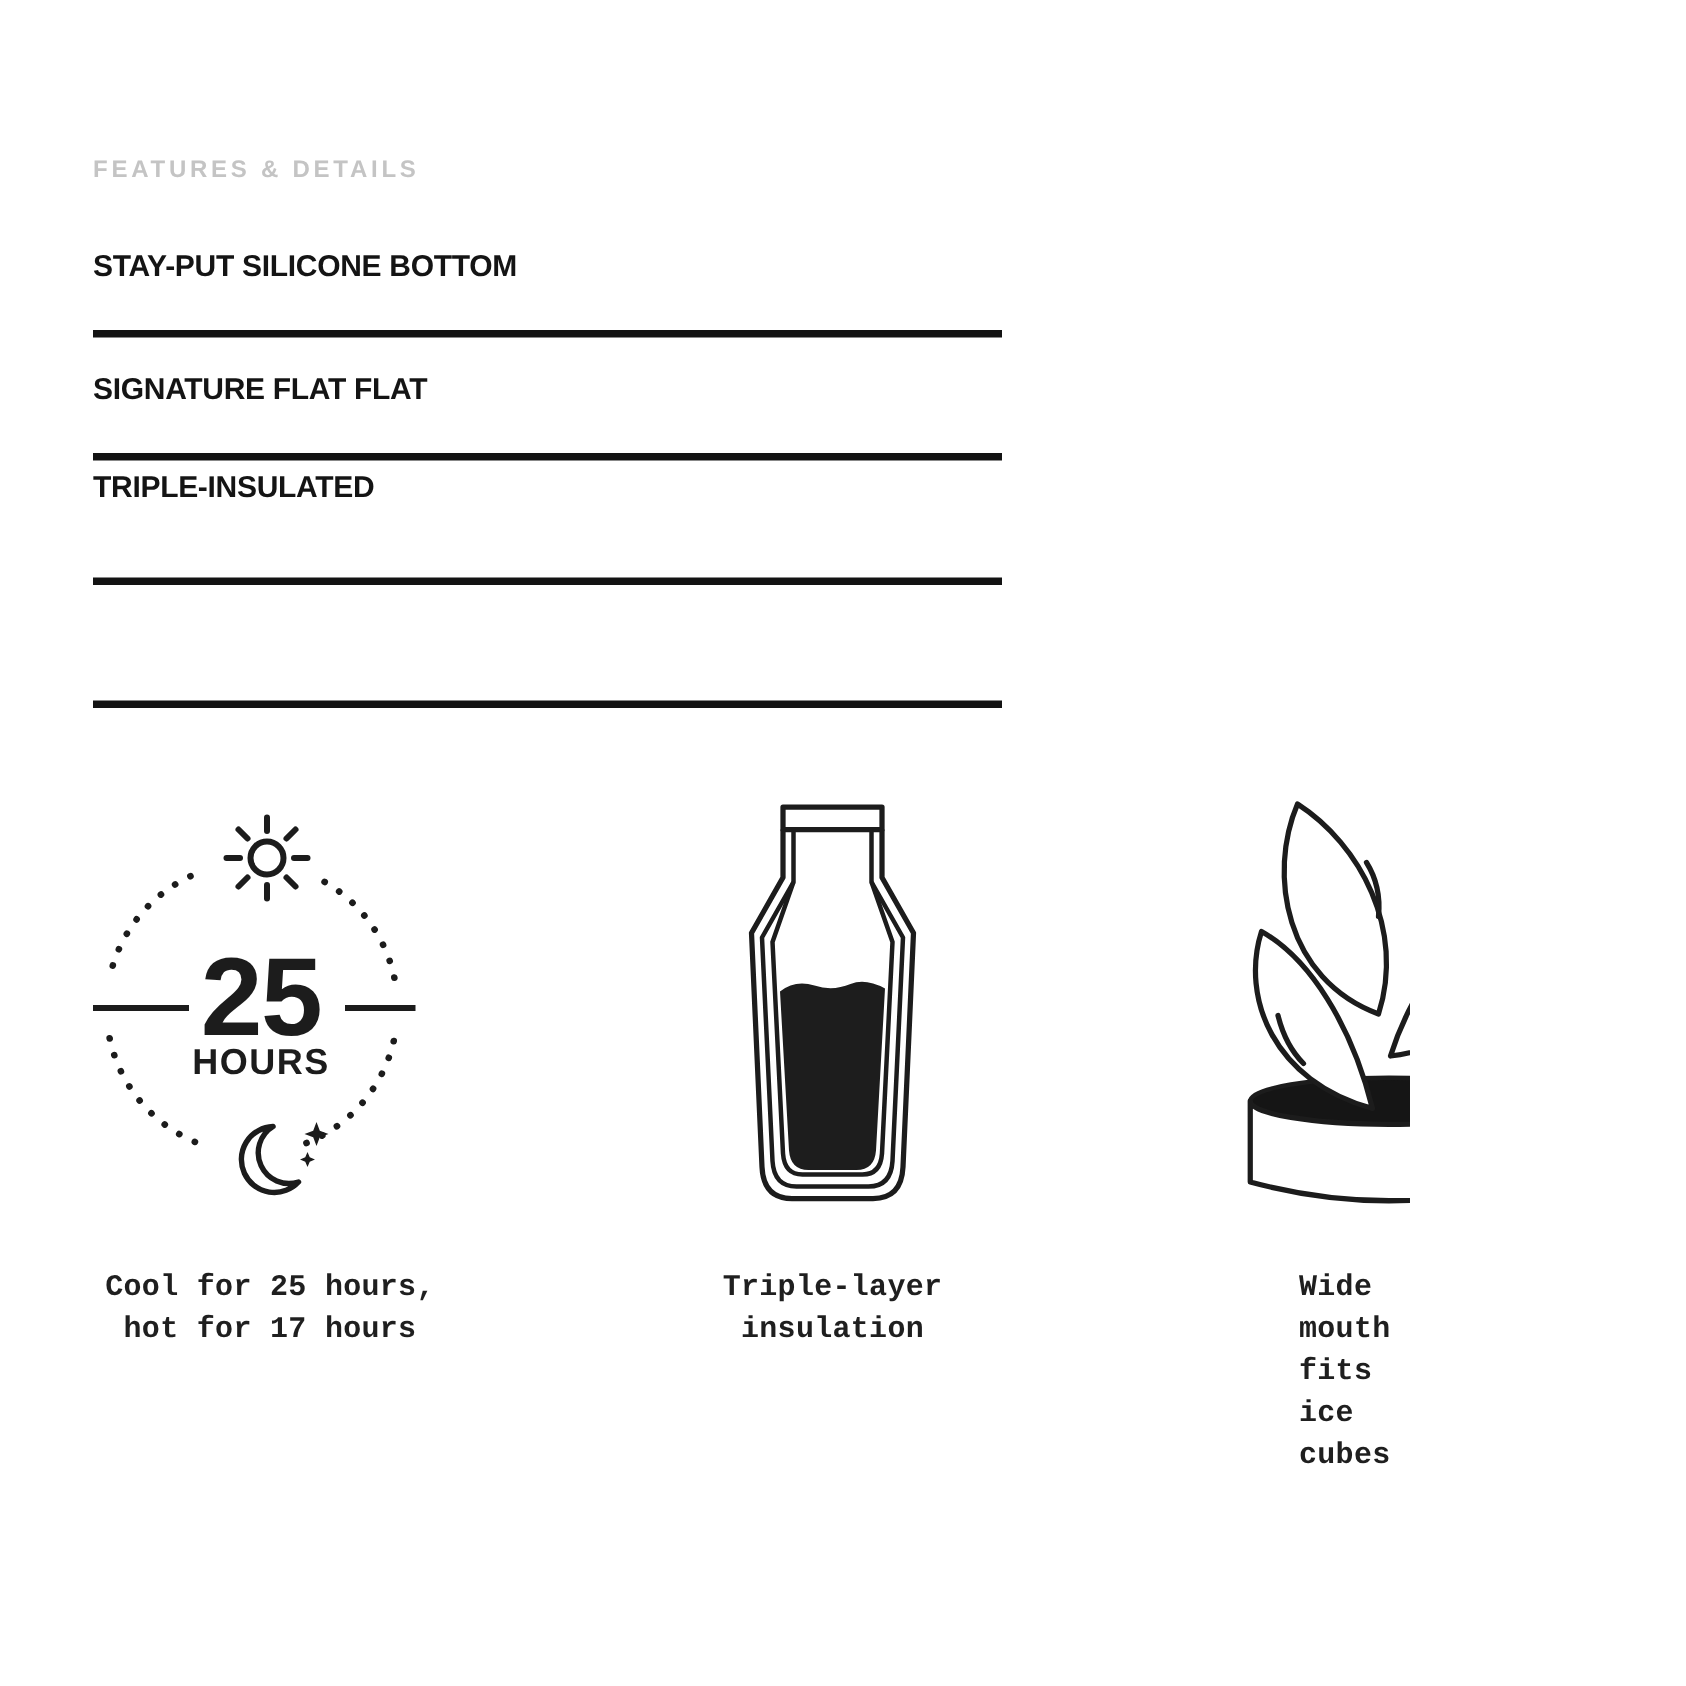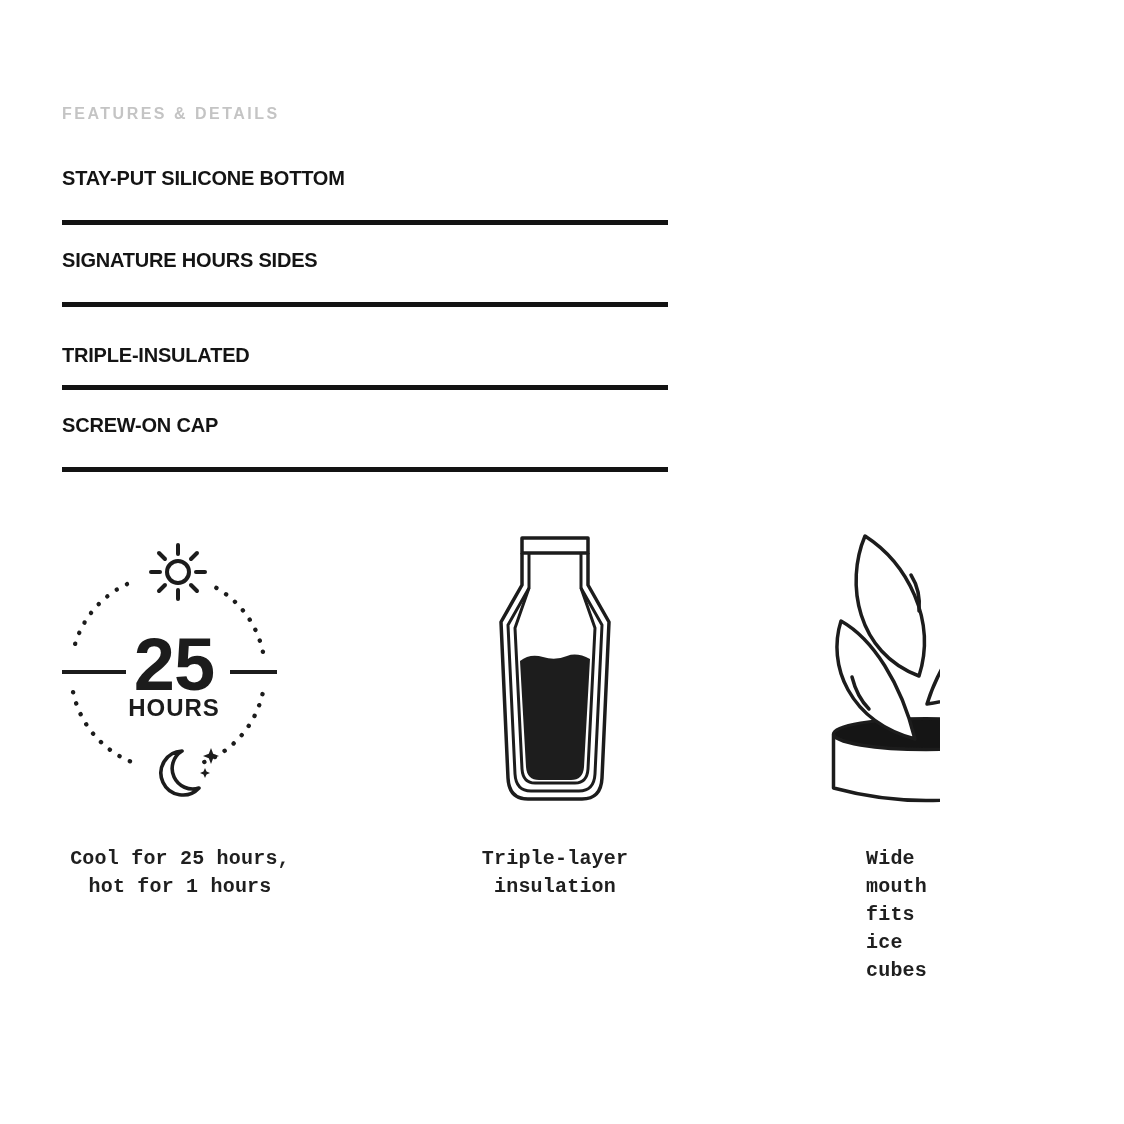--- a/index.html
+++ b/index.html
@@ -13,21 +13,21 @@
   }
   .feature-heading{
     position:absolute;left:62px;margin:0;font-size:20px;font-weight:bold;
     letter-spacing:-0.2px;color:#141414;line-height:40px;white-space:nowrap;
   }
   .feature-divider{
     position:absolute;left:62px;width:606px;height:5px;background:#131313;border:none;margin:0;
   }
   .h1{top:158px}.r1{top:220px}
   .h2{top:240px}.r2{top:302px}
-  .h3{top:335px}.r3{top:385px}
+  .h3{top:305px}.r3{top:385px}
   .h4{top:405px}.r4{top:467px}
   .benefit-icon{position:absolute;}
   .icon-hours{left:58px;top:530px;}
   .icon-bottle{left:497px;top:534px;}
   .icon-mouth{left:825px;top:525px;}
   .caption{
     position:absolute;top:845px;font-size:20px;font-weight:bold;color:#1f1f1f;
     line-height:28px;letter-spacing:0.2px;font-family:Liberation Mono, monospace;
   }
   .cap-1{left:20px;width:320px;text-align:center;}
@@ -38,27 +38,26 @@
 </head>
 <body>
 
 <div id="canvas">
 
   <div class="eyebrow">FEATURES &amp; DETAILS</div>
 
   <h2 class="feature-heading h1">STAY-PUT SILICONE BOTTOM</h2>
   <div class="feature-divider r1"></div>
 
-  <h2 class="feature-heading h2">SIGNATURE HOURS SIDES</h2>
+  <h2 class="feature-heading h2">SIGNATURE FLAT FLAT</h2>
   <div class="feature-divider r2"></div>
 
   <h2 class="feature-heading h3">TRIPLE-INSULATED</h2>
   <div class="feature-divider r3"></div>
 
-  <h2 class="feature-heading h4">SCREW-ON CAP</h2>
   <div class="feature-divider r4"></div>
 
   <svg class="benefit-icon icon-hours" width="220" height="280" viewBox="0 0 220 280" fill="none">
     <g stroke="#1c1c1c" stroke-width="4.4" stroke-linecap="round">
       <path d="M204.9,121.8 A97,97 0 0 0 151,54.1" stroke-dasharray="0.1 11.5"></path>
       <path d="M69,54.1 A97,97 0 0 0 15.1,121.8" stroke-dasharray="0.1 11.5"></path>
       <path d="M15.1,162.2 A97,97 0 0 0 73.7,232" stroke-dasharray="0.1 11.5"></path>
       <path d="M146.3,232 A97,97 0 0 0 204.9,162.2" stroke-dasharray="0.1 11.5"></path>
     </g>
     <g stroke="#1c1c1c" stroke-width="4" stroke-linecap="round">
@@ -101,21 +100,21 @@
       <path d="M 16,96 C 2,140 24,196 90,214 C 76,158 48,114 16,96 Z" fill="#ffffff"></path>
       <path d="M 27,152 Q 32,172 44,184"></path>
       <path d="M 193,68 C 201,120 162,172 102,179 C 118,128 152,90 193,68 Z" fill="#ffffff"></path>
       <path d="M 178,102 Q 183,124 172,141"></path>
     </g>
     <path d="M 8.5,209 A 92.5,15.5 0 0 0 193.5,209 L 193.5,263 Q 101,288 8.5,263 Z" fill="#ffffff" stroke="#1c1c1c" stroke-width="3.5" stroke-linejoin="round"></path>
   </svg>
 
   <div class="caption cap-1">
     <div>Cool for 25 hours,</div>
-    <div>hot for 1 hours</div>
+    <div>hot for 17 hours</div>
   </div>
   <div class="caption cap-2">
     <div>Triple-layer</div>
     <div>insulation</div>
   </div>
   <div class="caption cap-3">
     <div>Wide mouth</div>
     <div>fits ice cubes</div>
   </div>
 

